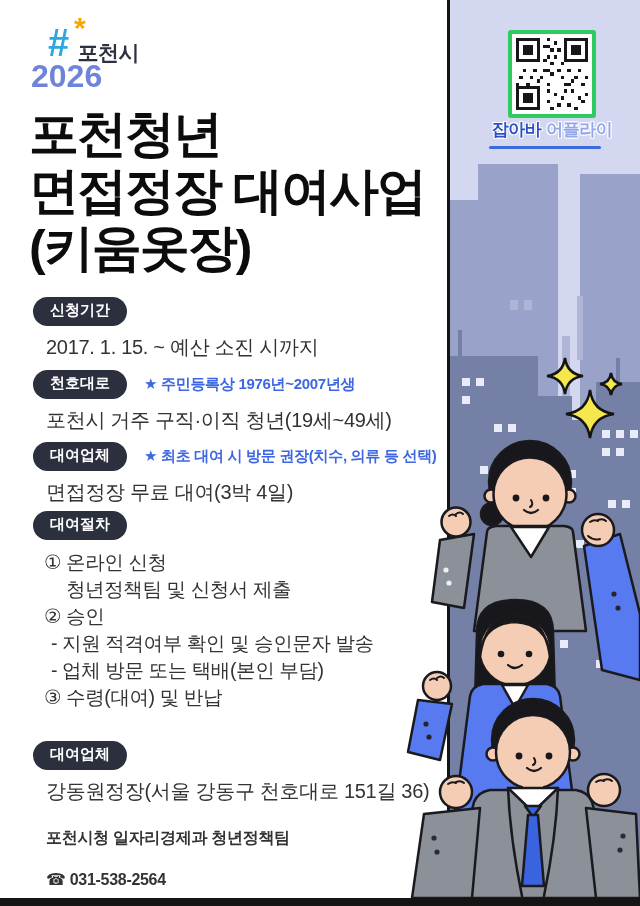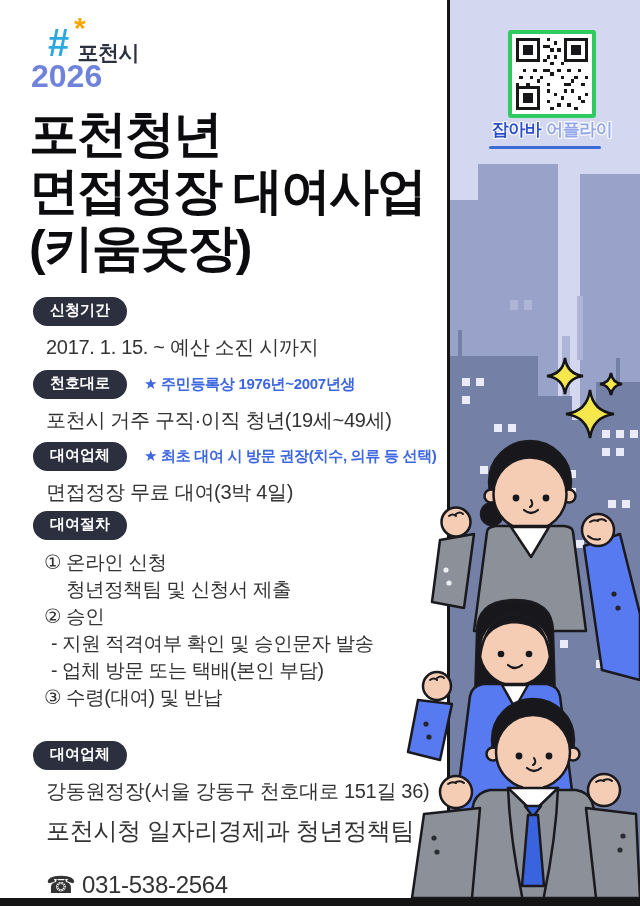--- a/index.html
+++ b/index.html
@@ -59,21 +59,21 @@
   .note{margin-left:17px;color:#3d66e2;font-size:15px;font-weight:700;letter-spacing:-0.3px;}
   .body-line{
     font-size:20px;color:#333333;margin-top:8px;padding-left:13px;
     font-weight:500;letter-spacing:-0.3px;
   }
   .plist{margin-top:9px;}
   .pl{font-size:19.5px;color:#333333;line-height:27px;letter-spacing:-0.4px;font-weight:500;}
   .pl-step{padding-left:11px;}
   .pl-dash{padding-left:18px;}
   .pl-cont{padding-left:33px;}
-  .contact-line{font-size:24px;color:#333;padding-left:13px;margin-top:8px;font-weight:400;letter-spacing:-0.3px;}
+  .contact-line{font-size:16px;color:#333;padding-left:13px;margin-top:21px;font-weight:700;letter-spacing:-0.3px;}
 </style>
 </head>
 <body>
 
 <div class="poster">
 
   <div class="panel">
     <svg class="skyline" width="190" height="898" viewBox="0 0 190 898">
       <rect x="0" y="0" width="190" height="898" fill="#d3d7f0"></rect>
 

